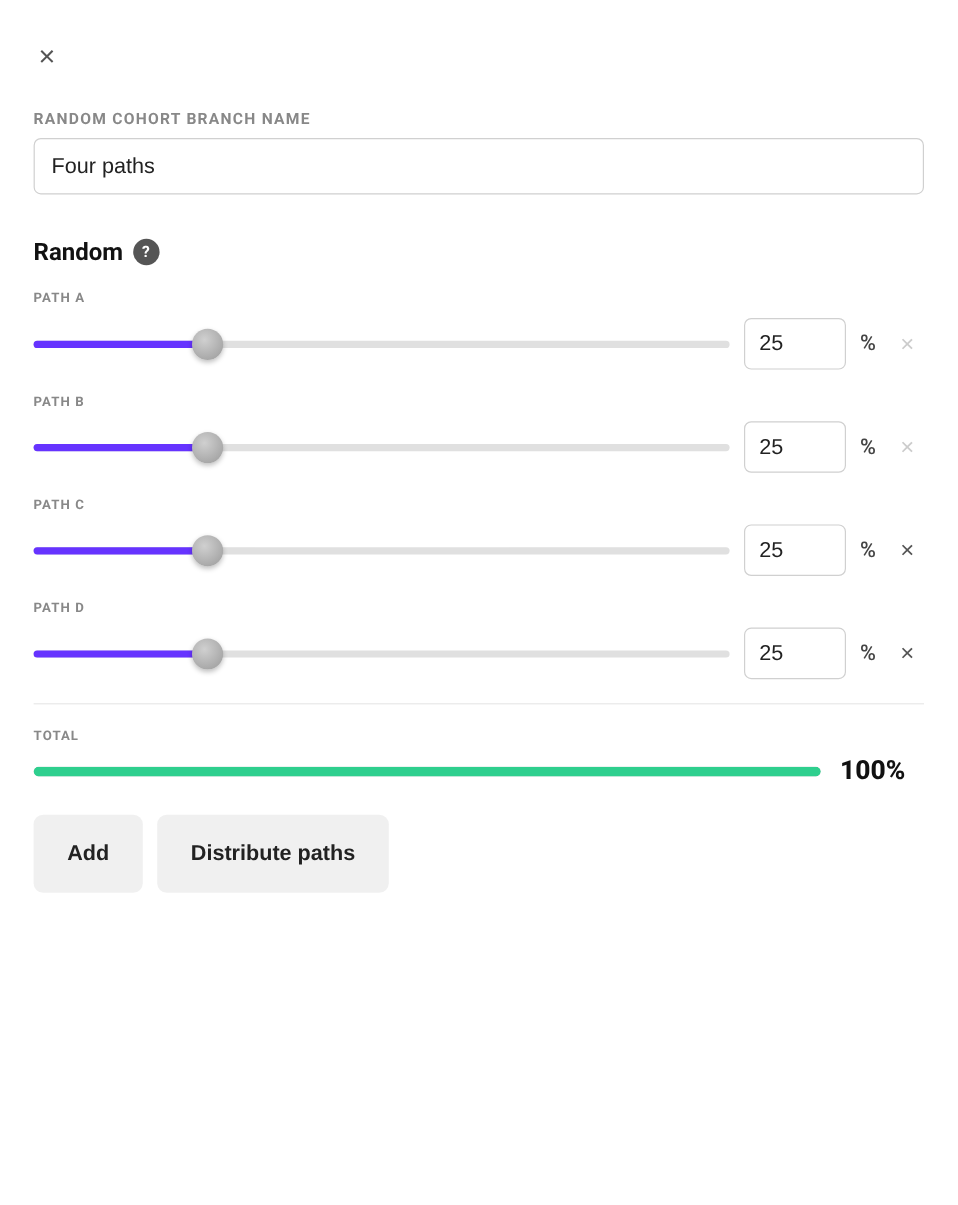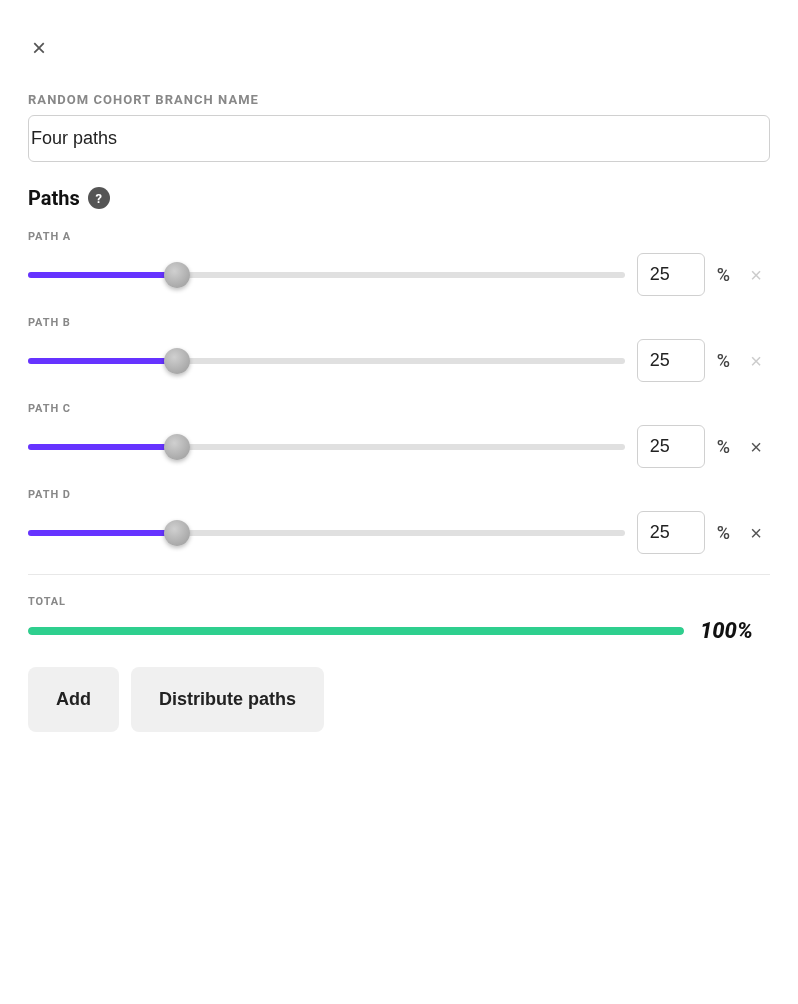--- a/index.html
+++ b/index.html
@@ -51,25 +51,25 @@
       color: #888;
       letter-spacing: 0.08em;
       text-transform: uppercase;
       margin-bottom: 8px;
     }
 
     .text-input {
       width: 100%;
       border: 1.5px solid #d0d0d0;
       border-radius: 6px;
-      padding: 12px 2px;
+      padding: 12px 14px;
       font-size: 18px;
       color: #222;
       outline: none;
-      margin-bottom: 24px;
+      margin-bottom: 36px;
     }
 
     .paths-heading {
       display: flex;
       align-items: center;
       gap: 8px;
       margin-bottom: 20px;
     }
 
     .paths-title {
@@ -143,21 +143,21 @@
       background: radial-gradient(circle at 40% 35%, #d0d0d0, #999);
       border-radius: 50%;
       position: absolute;
       top: 50%;
       transform: translate(-50%, -50%);
       cursor: pointer;
       box-shadow: 0 2px 4px rgba(0,0,0,0.25);
     }
 
     .percent-input {
-      width: 68px;
+      width: 85px;
       border: 1.5px solid #d0d0d0;
       border-radius: 6px;
       padding: 10px 12px;
       font-size: 18px;
       color: #222;
       text-align: left;
       outline: none;
     }
 
     .percent-symbol {
@@ -222,21 +222,20 @@
       border-radius: 4px;
       position: absolute;
       left: 0;
     }
 
     .total-value {
       font-size: 22px;
       font-weight: 800;
       color: #111;
       min-width: 70px;
-      font-style: italic;
     }
 
     .footer-buttons {
       display: flex;
       gap: 12px;
       align-items: center;
     }
 
     .btn {
       padding: 22px 28px;
@@ -260,21 +259,21 @@
   <div class="modal-header">
     <button class="close-btn">×</button>
   </div>
 
   <div>
     <div class="field-label">RANDOM COHORT BRANCH NAME</div>
     <input class="text-input" type="text" value="Four paths" style="">
   </div>
 
   <div class="paths-heading">
-    <span class="paths-title">Paths</span>
+    <span class="paths-title">Random</span>
     <div class="help-icon">
       <span>?</span>
     </div>
   </div>
 
   <div class="path-row">
     <div class="path-label">PATH A</div>
     <div class="path-controls">
       <div class="slider-container">
         <div class="slider-track">

